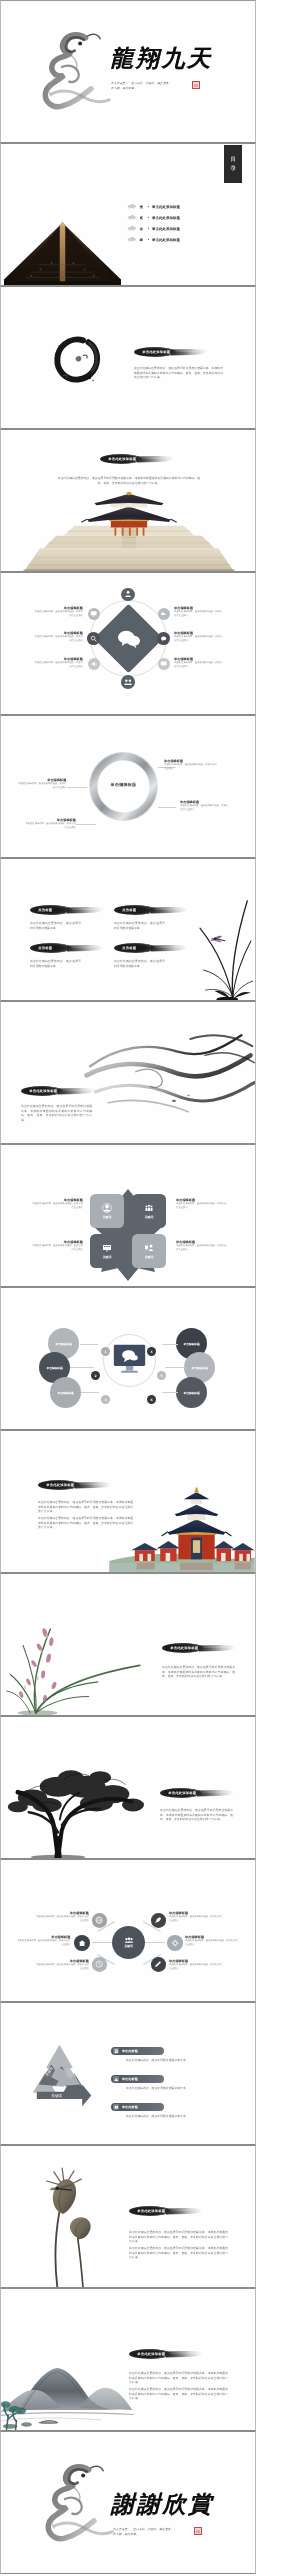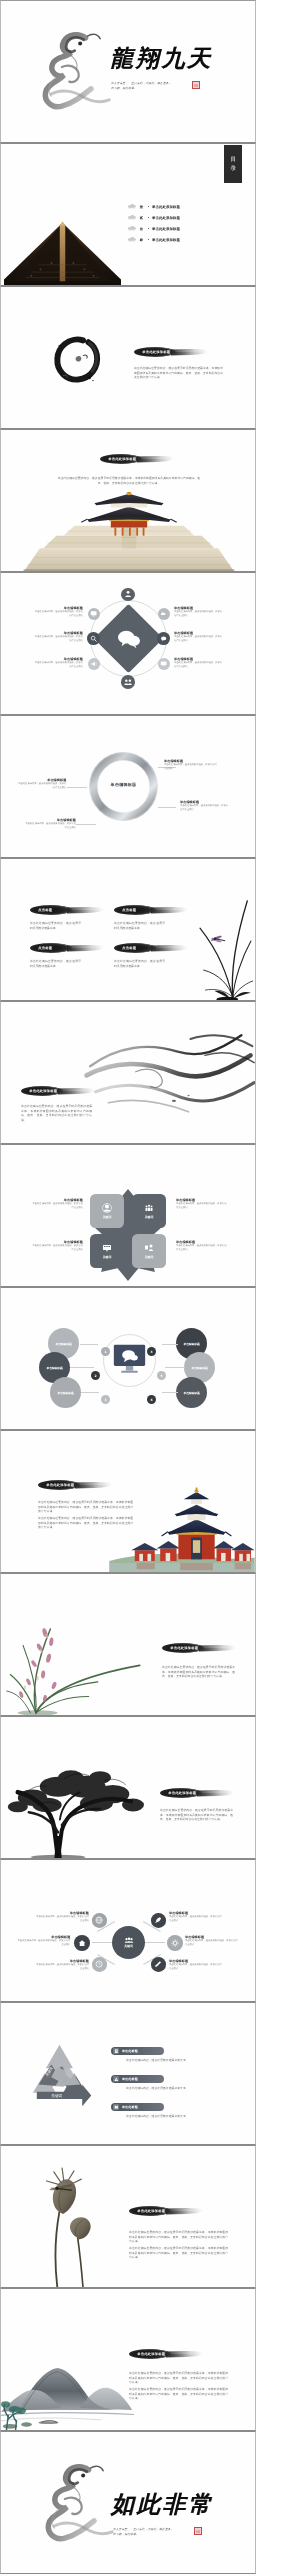--- a/index.html
+++ b/index.html
@@ -1023,20 +1023,20 @@
       </defs>
       <path d="M52 12 C44 6 32 8 28 16 C24 24 30 30 36 28 C30 34 20 32 16 40 C12 49 20 56 28 53 C22 60 10 62 8 72 C6 82 16 90 26 87 C38 84 48 76 58 68" fill="none" stroke="url(#dg2)" stroke-width="6" stroke-linecap="round" opacity=".8"></path>
       <path d="M50 14 C42 9 33 12 31 19 C29 26 36 29 40 26" fill="none" stroke="#2f2f2f" stroke-width="3" stroke-linecap="round" opacity=".85"></path>
       <path d="M26 44 C34 40 42 44 44 50 C46 57 40 62 34 60" fill="none" stroke="#555" stroke-width="2.4" stroke-linecap="round" opacity=".7"></path>
       <path d="M14 74 C24 68 38 70 48 76 C58 82 68 84 78 80" fill="none" stroke="#8d8d8d" stroke-width="3.2" stroke-linecap="round" opacity=".55"></path>
       <circle cx="46" cy="18" r="2.2" fill="#1a1a1a"></circle>
       <path d="M54 10 C60 6 66 8 68 13" fill="none" stroke="#4a4a4a" stroke-width="1.6" stroke-linecap="round"></path>
       <path d="M34 30 C40 34 44 40 42 46" fill="none" stroke="#6a6a6a" stroke-width="1.3" stroke-linecap="round" opacity=".6"></path>
       <path d="M18 56 C12 62 10 70 14 76" fill="none" stroke="#9a9a9a" stroke-width="1.6" stroke-linecap="round" opacity=".5"></path>
     </svg>
-    <div class="calli" style="left:110px; top:57px;">如此非常</div>
+    <div class="calli" style="left:110px; top:57px;">謝謝欣賞</div>
     <div class="calli-sub" style="left:112px; top:95px; width:75px; white-space:pre-line;">古人云有意，一生只有此，志如此，知之甚多。
 作不能，如此非常。</div>
     <div class="seal" style="left:193px; top:95px;">印</div>
   </div>
 
 </div>
 
 
 </body></html>

